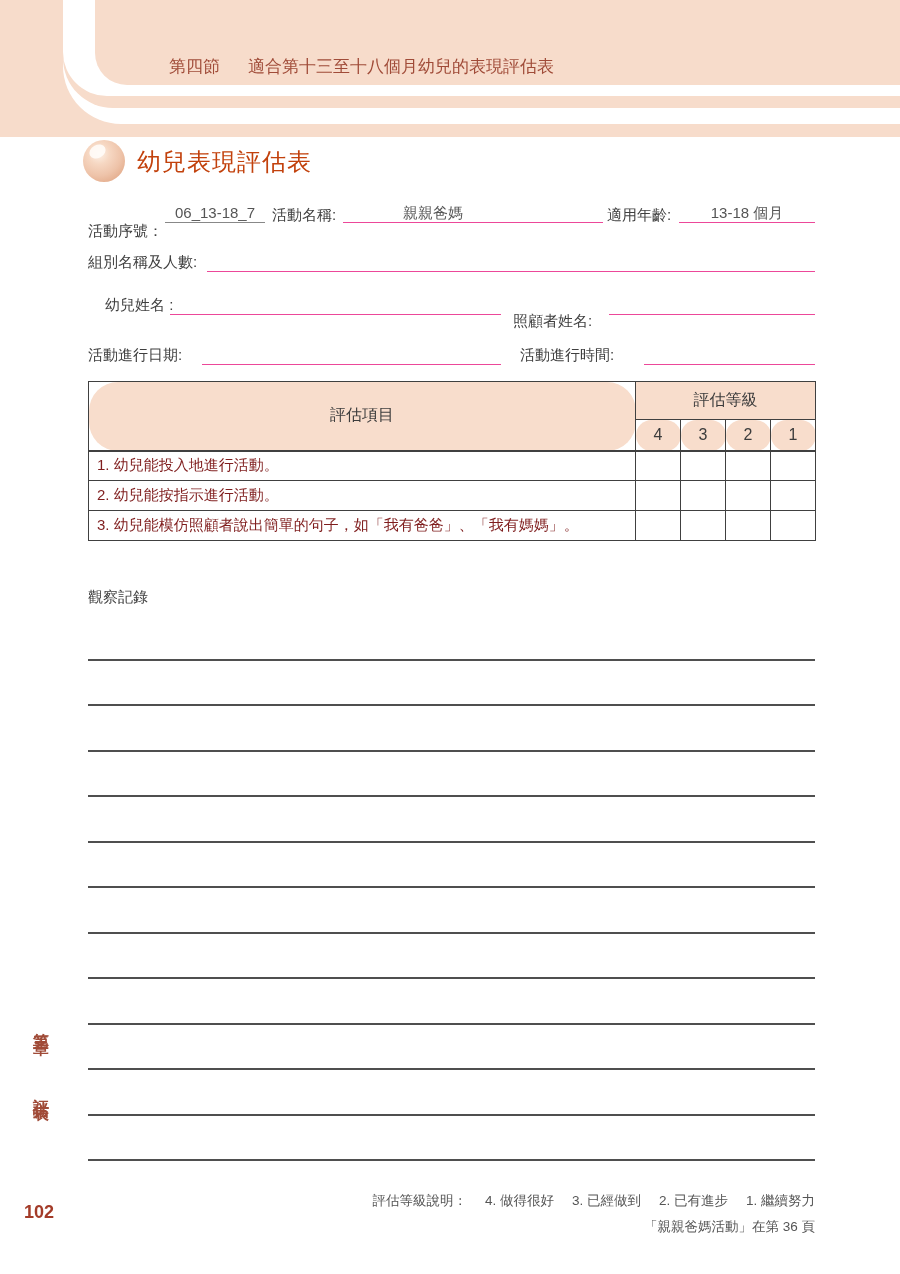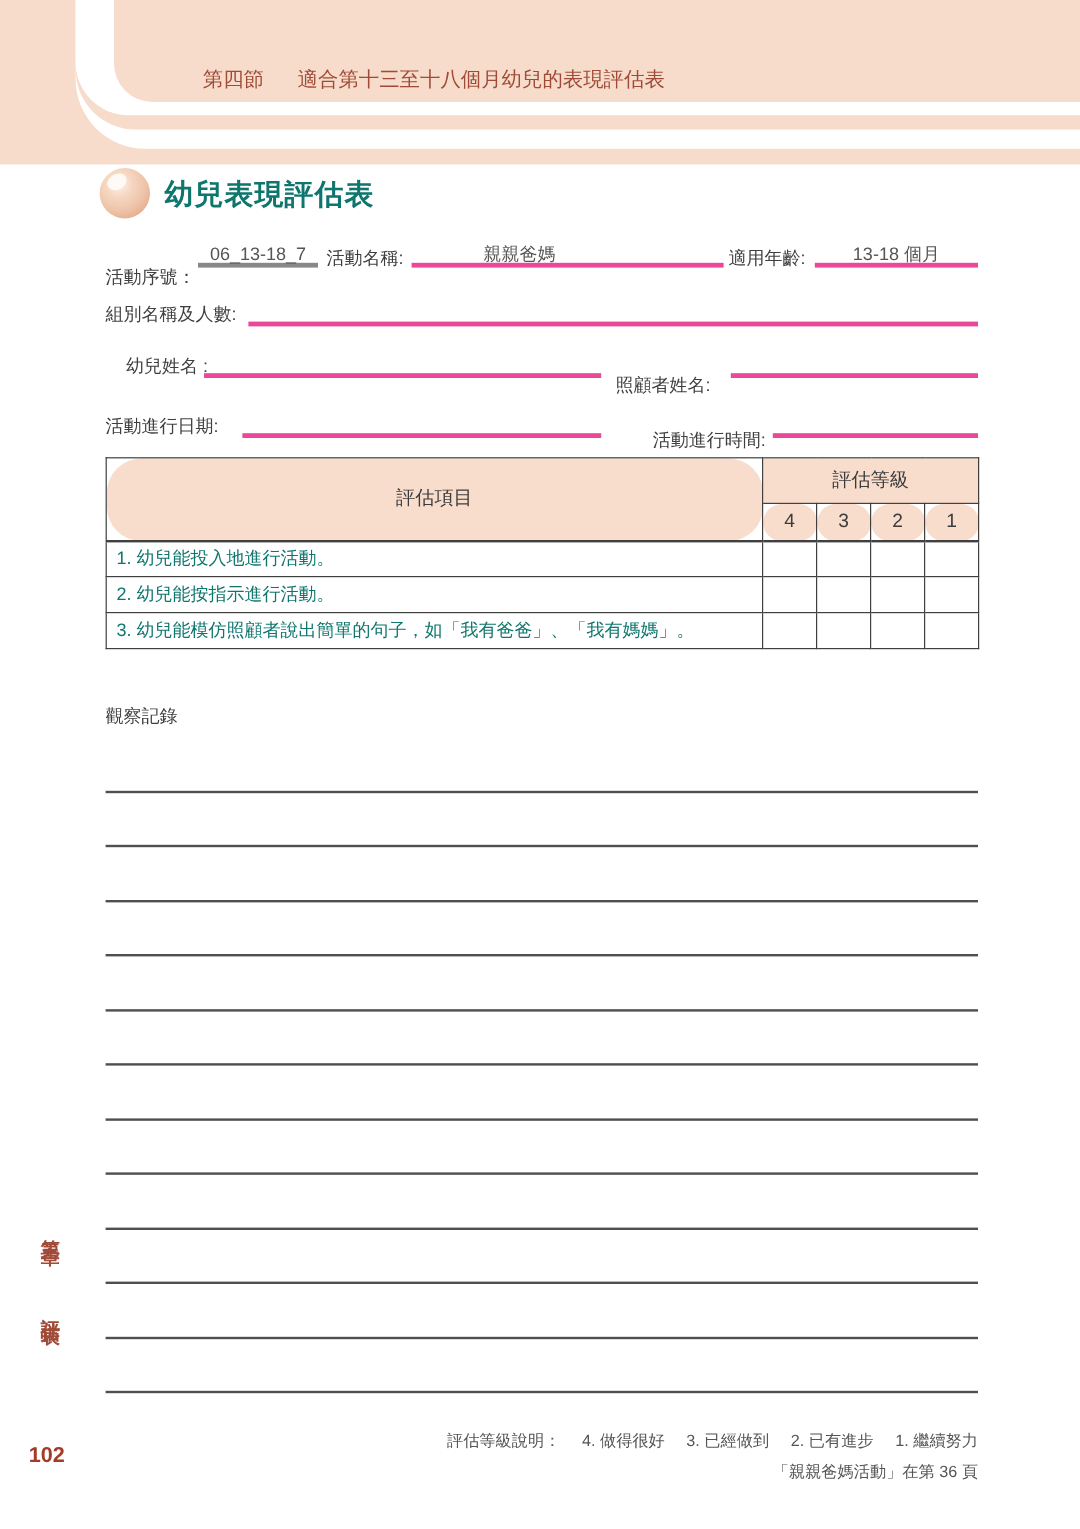--- a/index.html
+++ b/index.html
@@ -23,30 +23,30 @@
   
   .ball {
     position:absolute; left:83px; top:140px; width:42px; height:42px; border-radius:50%;
     background:radial-gradient(circle at 38% 32%, #fdf2e8 0%, #f6d7c2 28%, #eec3a9 58%, #e2a988 85%, #d89a77 100%);
     z-index:5;
   }
   .ball::after {
     content:""; position:absolute; left:6px; top:5px; width:17px; height:13px;
     border-radius:50%; background:rgba(255,252,248,0.9); transform:rotate(-28deg);
   }
-  .main-title { position:absolute; left:137px; top:146px; font-size:24px; font-weight:bold; color:#0f766e; letter-spacing:1px; }
+  .main-title { position:absolute; left:137px; top:146px; font-size:24px; font-weight:normal; color:#c2410c; letter-spacing:1px; }
 
   
   .flabel { position:absolute; font-size:15px; color:#3f3f3f; white-space:nowrap; }
-  .fline  { position:absolute; height:21px; line-height:21px; border-bottom:4px solid #ec4899;
+  .fline  { position:absolute; height:21px; line-height:21px; border-bottom:1px solid #ec4899;
             font-size:15px; color:#555; text-align:center; white-space:nowrap; }
 
   
   .atable { position:absolute; left:88px; top:381px; border-collapse:collapse; table-layout:fixed; }
-  .atable td { border:1px solid #404040; font-size:15px; color:#0f766e; }
+  .atable td { border:1px solid #404040; font-size:15px; color:#7f1d1d; }
   .atable .hcell { background:#f8ddcc; text-align:center; font-size:16px; color:#3c3c3c; }
   .atable .hdr-sep { border-bottom-width:2px;border-radius:29px; }
   .atable .item-cell { padding-left:8px; background:#ffffff; }
   .atable .blank-cell { background:#ffffff; }
 
   .obs-label { position:absolute; left:88px; top:588px; font-size:15px; color:#3f3f3f; }
   .obs-line  { position:absolute; left:88px; width:727px; height:0; border-top:2px solid #4f4f4f; }
 
   
   .vtext { position:absolute; left:30px; writing-mode:vertical-rl; text-orientation:upright;
@@ -85,21 +85,21 @@
   <div class="flabel" style="left:88px; top:253px;">組別名稱及人數:</div>
   <div class="fline" style="left:207px; top:251px; width:608px;"></div>
 
   <div class="flabel" style="left:105px; top:296px;text-align:center;">幼兒姓名 :</div>
   <div class="fline" style="left:170px; top:294px; width:331px;"></div>
   <div class="flabel" style="left:513px; top:312px;">照顧者姓名:</div>
   <div class="fline" style="left:609px; top:294px; width:206px;"></div>
 
   <div class="flabel" style="left:88px; top:346px;">活動進行日期:</div>
   <div class="fline" style="left:202px; top:344px; width:299px;"></div>
-  <div class="flabel" style="left:544px; top:346px;margin-top:12px;">活動進行時間:</div>
+  <div class="flabel" style="left:520px; top:346px;">活動進行時間:</div>
   <div class="fline" style="left:644px; top:344px; width:171px;"></div>
 
   <table class="atable">
     <colgroup>
       <col style="width:547px">
         <col style="width:45px">
         <col style="width:45px">
         <col style="width:45px">
         <col style="width:45px">
     </colgroup>

